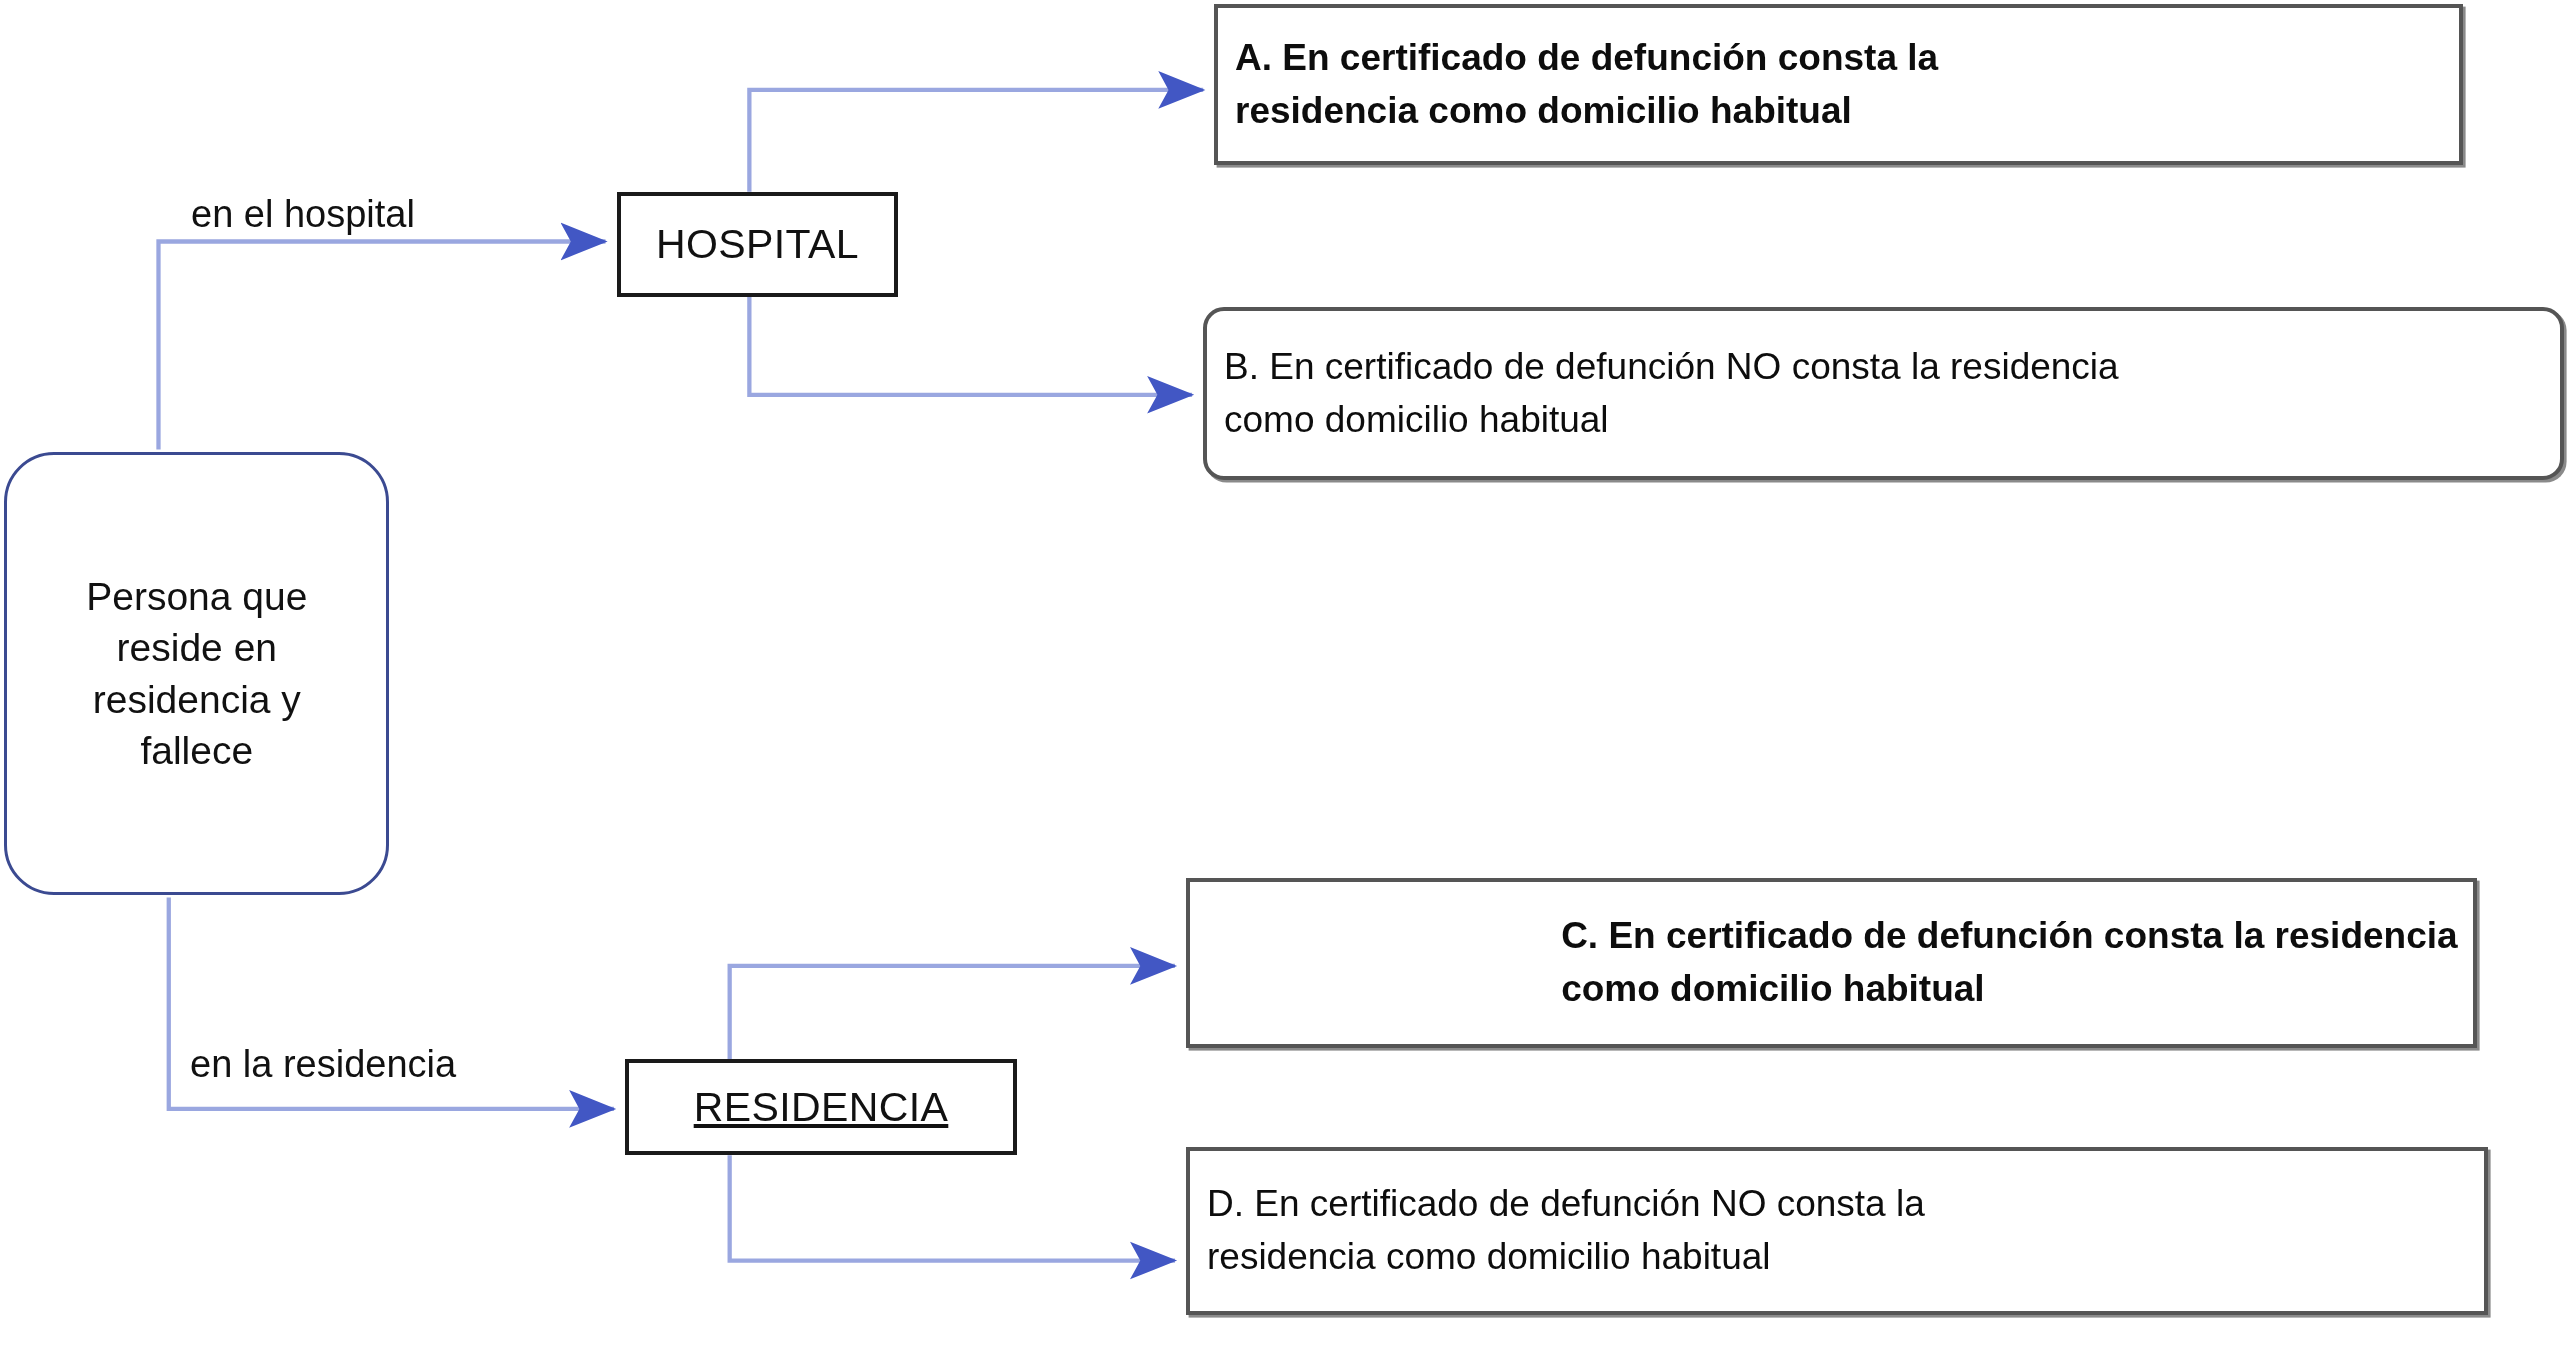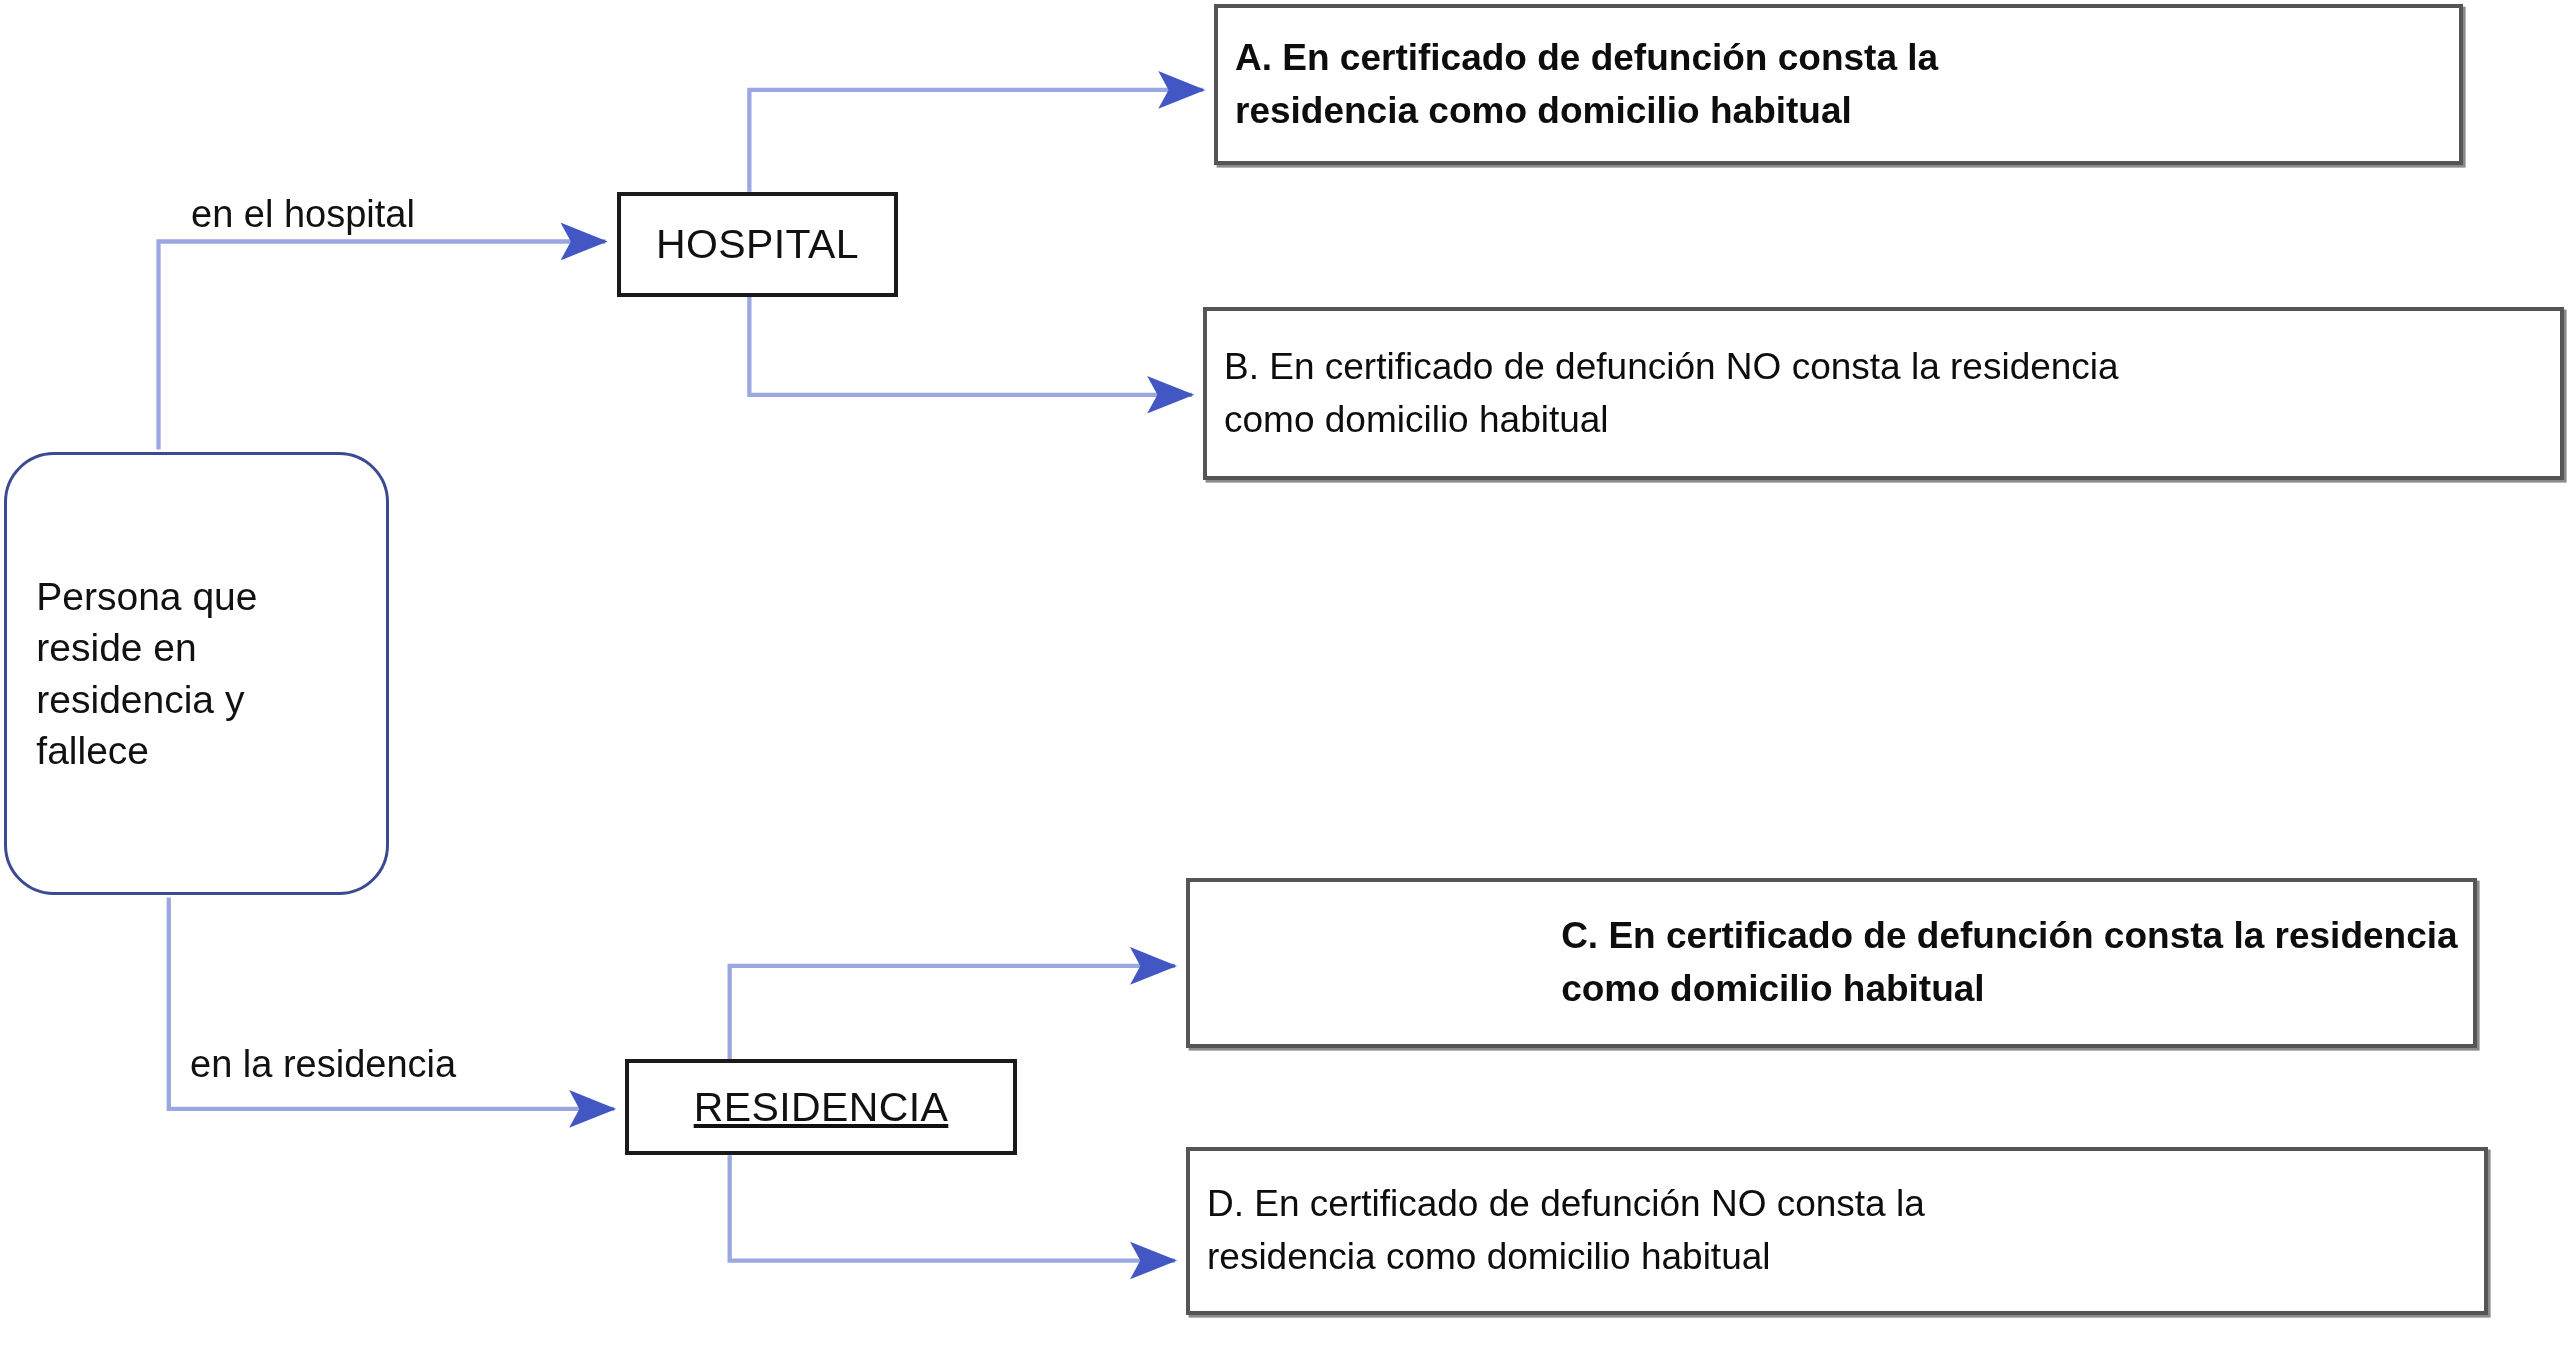--- a/index.html
+++ b/index.html
@@ -32,20 +32,21 @@
     top: 452px;
     width: 385px;
     height: 443px;
     box-sizing: border-box;
     border: 3.4px solid #3b4a91;
     border-radius: 50px;
     background: #ffffff;
     display: flex;
     align-items: center;
     justify-content: center;
+    text-align: center;
     color: #111111;
     font-size: 39px;
     line-height: 1.32;
     padding: 0 29px;
   }
 
   
   .decision-box {
     position: absolute;
     box-sizing: border-box;
@@ -73,21 +74,21 @@
     align-items: center;
     color: #0d0d0d;
     font-size: 37px;
     line-height: 1.42;
     padding: 0 15.4px 0 17px;
   }
   .outcome-box.bold   { font-weight: 700; font-stretch: condensed; }
   .outcome-box.normal { font-weight: 400; }
 
   #box-a { left: 1214px; top: 4.3px;    width: 1249px; height: 161px; }
-  #box-b { left: 1203px; top: 307px;  width: 1361px; height: 173px; }
+  #box-b { left: 1203px; top: 307px;  width: 1361px; height: 173px; border-radius: 21px; }
   #box-c { left: 1186px; top: 878px; width: 1291px; height: 170px; justify-content: flex-end; }
   #box-d { left: 1186px; top: 1147px; width: 1302px; height: 168px; }
 
   
   .edge-label {
     position: absolute;
     color: #111111;
     font-size: 38px;
     white-space: nowrap;
   }

